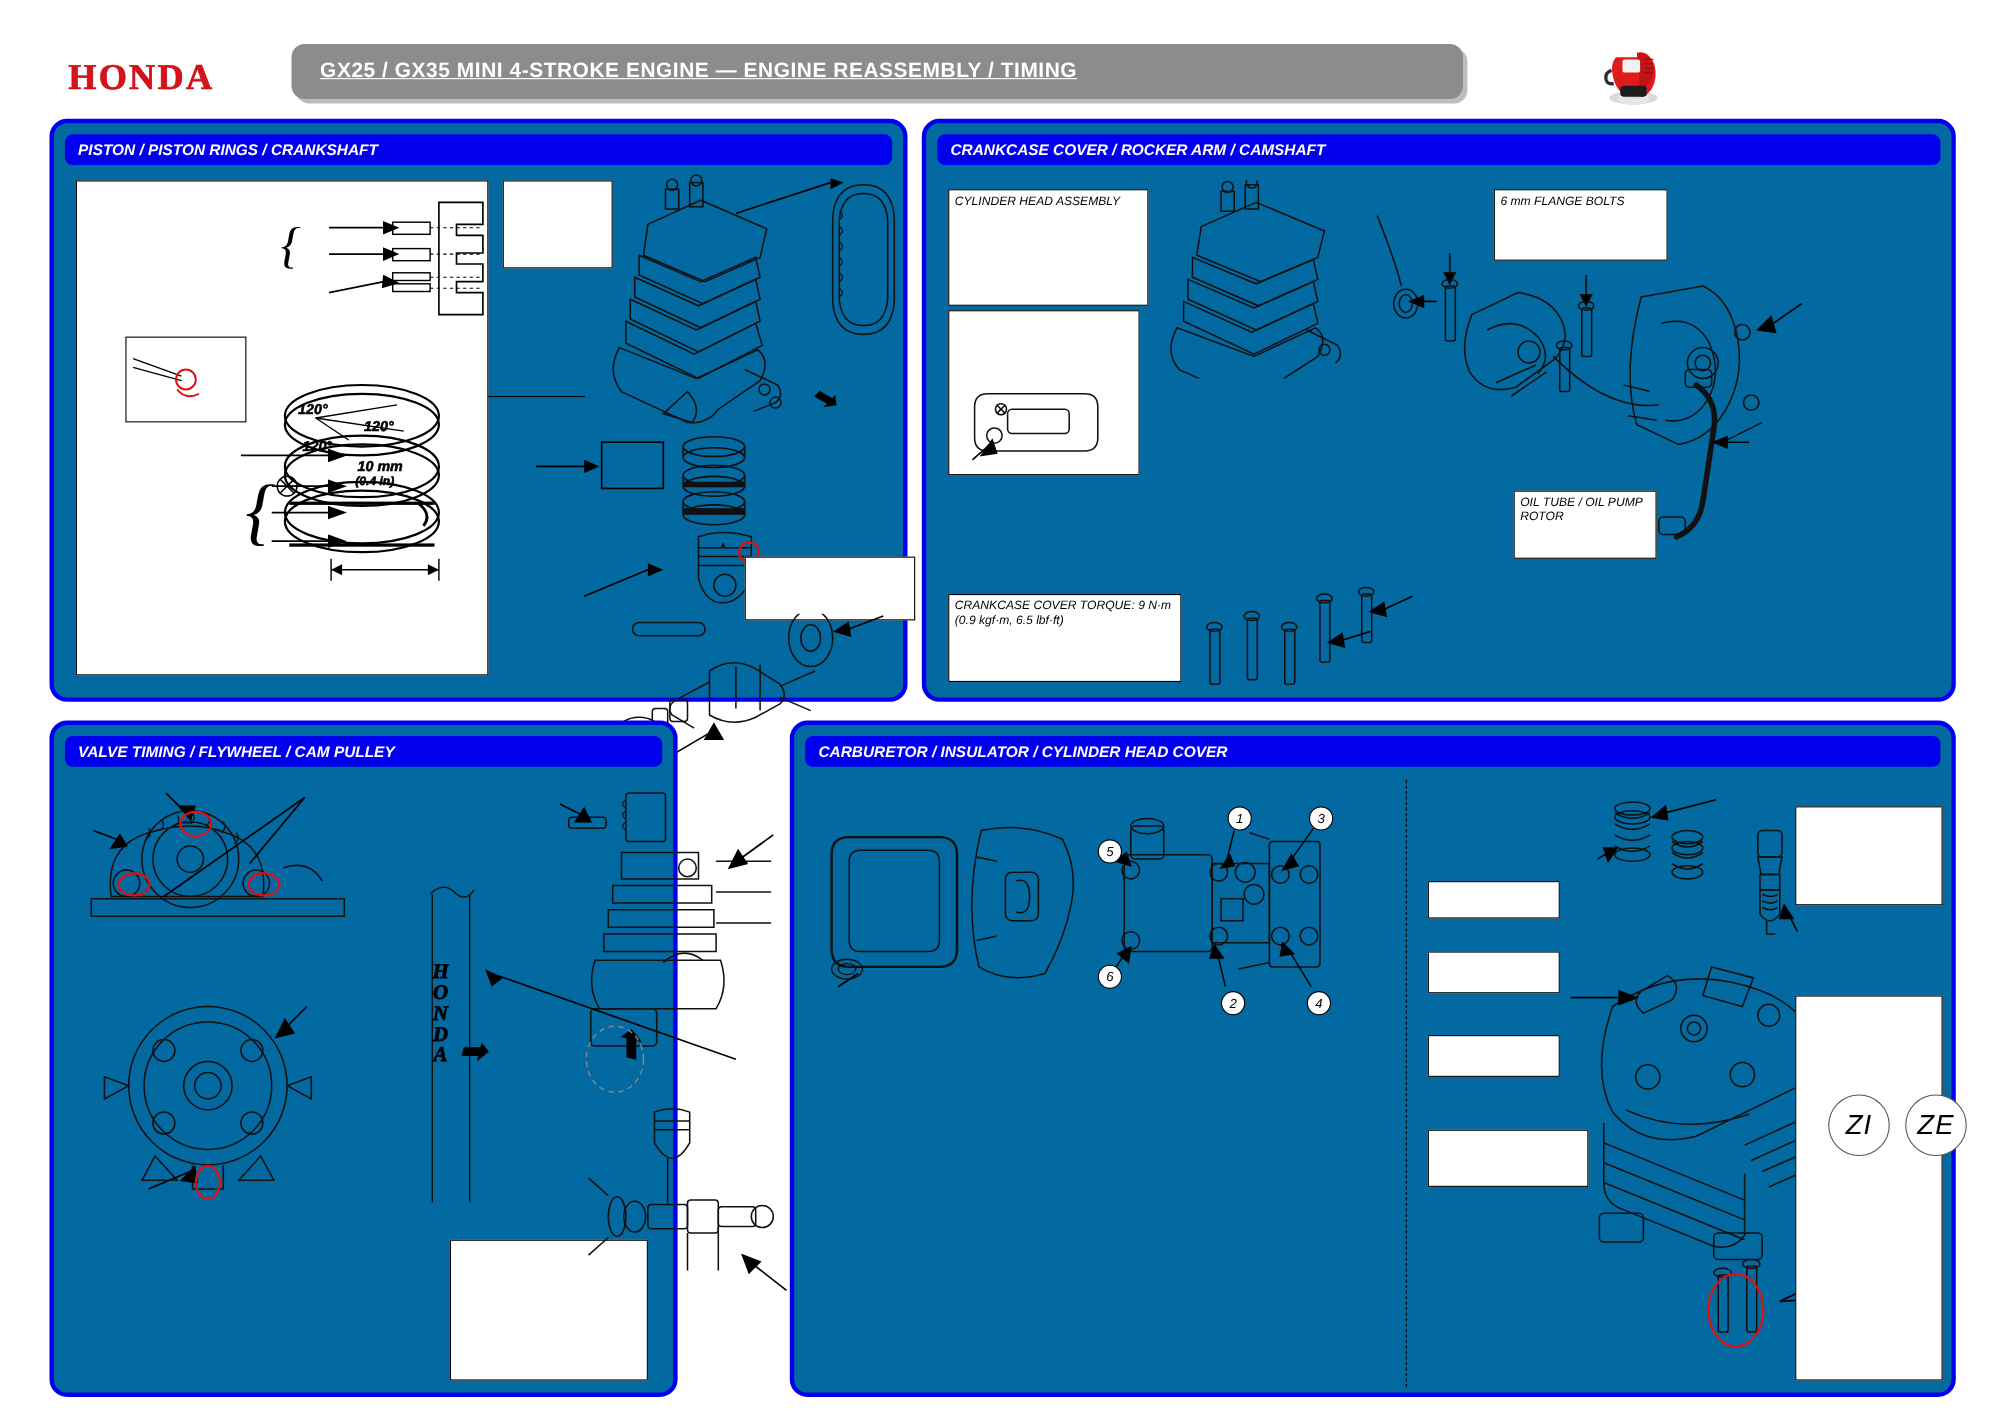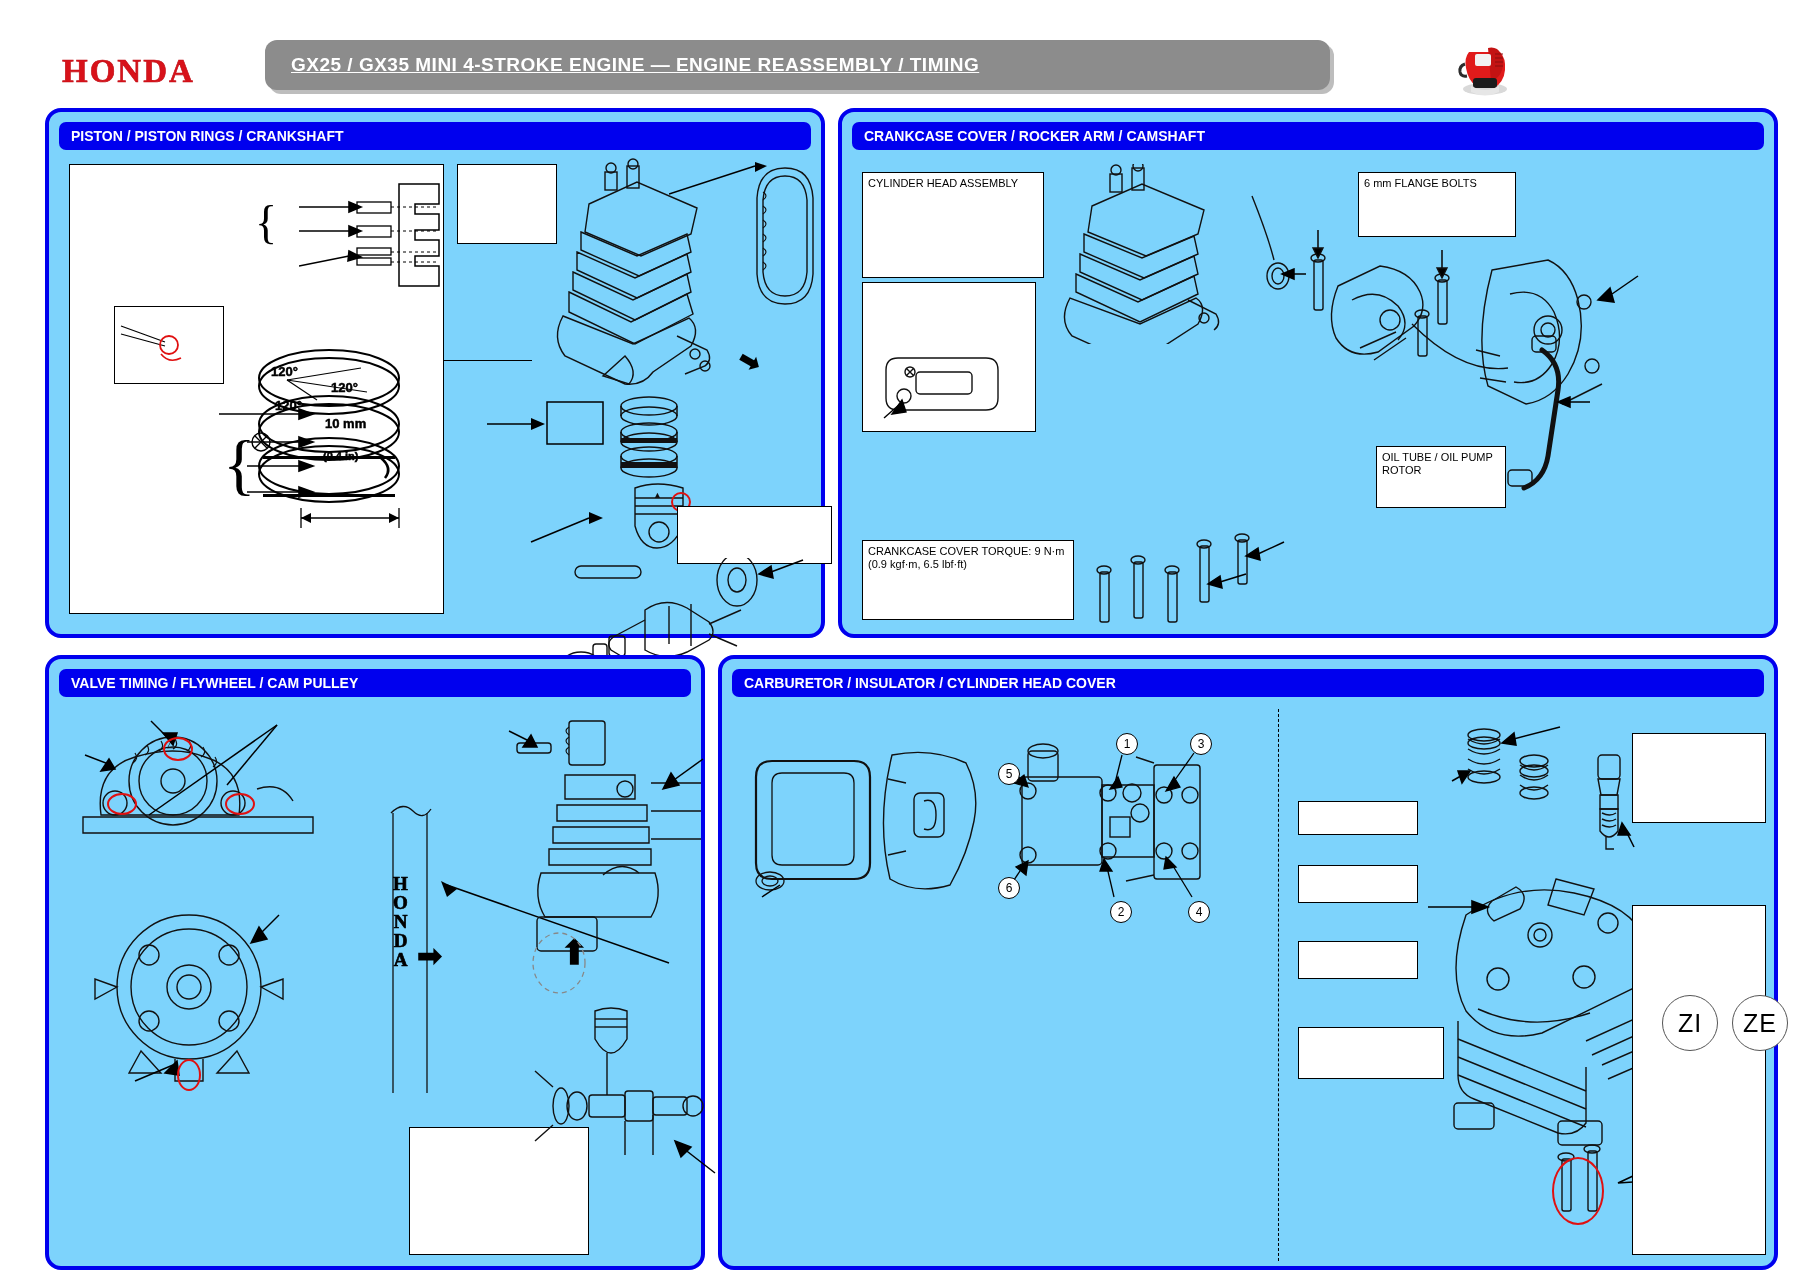--- a/index.html
+++ b/index.html
@@ -9,28 +9,28 @@
   #header{position:absolute;left:0;top:0;width:1819px;height:105px;}
   #honda-logo{position:absolute;left:62px;top:55px;font-family:"Liberation Serif",serif;font-weight:bold;
     font-size:33px;letter-spacing:2px;color:#d8121a;line-height:1;
     -webkit-text-stroke:0.6px #c00c14;}
   #title-banner{position:absolute;left:265px;top:40px;width:1065px;height:50px;background:#8c8c8c;
     border-radius:12px;box-shadow:4px 4px 0 #bdbdbd;color:#ffffff;font-size:19px;font-weight:bold;
     display:flex;align-items:center;padding-left:26px;box-sizing:border-box;letter-spacing:.5px;text-decoration:underline;}
   #engine-photo{position:absolute;left:1455px;top:34px;width:60px;height:62px;}
 
   
-  .panel{position:absolute;border:4px solid #0000ee;border-radius:16px;background:#7dd3fc;box-sizing:border-box;}
+  .panel{position:absolute;border:4px solid #0000ee;border-radius:16px;background:#0369a1;box-sizing:border-box;font-style:italic;}
   .panel-head{position:absolute;left:10px;top:10px;right:10px;height:28px;background:#0000ee;border-radius:7px;
     color:#ffffff;font-size:14px;font-weight:bold;display:flex;align-items:center;padding-left:12px;box-sizing:border-box;}
   .panel-body{position:absolute;left:10px;top:46px;right:10px;bottom:10px;}
 
   #panel-tl{left:45px;top:108px;width:780px;height:530px;}
   #panel-tr{left:838px;top:108px;width:940px;height:530px;}
-  #panel-bl{left:45px;top:655px;width:660px;height:615px;}
+  #panel-bl{left:45px;top:655px;width:571px;height:615px;}
   #panel-br{left:718px;top:655px;width:1060px;height:615px;}
 
   
   .art{position:absolute;}
   .cbox{position:absolute;border:1.6px solid #000;background:#fff;box-sizing:border-box;
     font-size:11px;line-height:1.18;padding:4px 5px;color:#000;}
   .divider-v{position:absolute;border-left:1.6px dashed #000;}
   .divider-h{position:absolute;border-top:1.6px solid #000;}
   .bigarrow{position:absolute;font-size:26px;line-height:1;color:#000;font-weight:bold;}
   .brace{position:absolute;font-size:46px;line-height:1;color:#000;font-family:"Liberation Serif",serif;}
@@ -132,21 +132,21 @@
       </g>
       <g fill="none" stroke="#000" stroke-width="1.4">
         <circle cx="32" cy="104" r="9"></circle>
         <path d="M26 98 l12 12 M38 98 l-12 12"></path>
       </g>
     </svg>
     <div class="deg" style="left:212px;top:206px;">120°</div>
     <div class="deg" style="left:272px;top:222px;">120°</div>
     <div class="deg" style="left:216px;top:240px;">120°</div>
     <div class="mm" style="left:266px;top:258px;">10 mm</div>
-    <div class="mm" style="left:264px;top:274px;font-size:11px;margin-top:18px;">(0.4 in)</div>
+    <div class="mm" style="left:264px;top:274px;font-size:11px;">(0.4 in)</div>
 
     <svg class="art" style="left:150px;top:246px;width:120px;height:110px;" viewBox="0 0 120 110">
       <g stroke="#000" stroke-width="1.6" fill="#000">
         <line x1="10" y1="10" x2="90" y2="10"></line>
           <polygon points="90,5 104,10 90,15"></polygon>
         <line x1="38" y1="38" x2="90" y2="38"></line>
           <polygon points="90,33 104,38 90,43"></polygon>
         <line x1="38" y1="62" x2="90" y2="62"></line>
           <polygon points="90,57 104,62 90,67"></polygon>
         <line x1="38" y1="88" x2="90" y2="88"></line>

